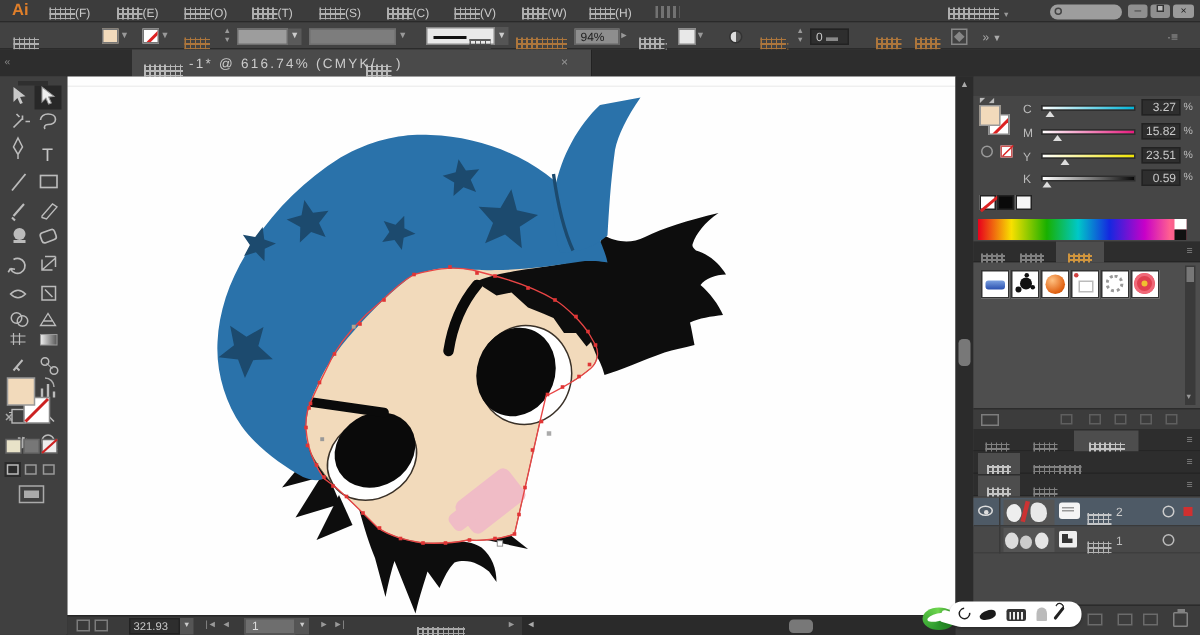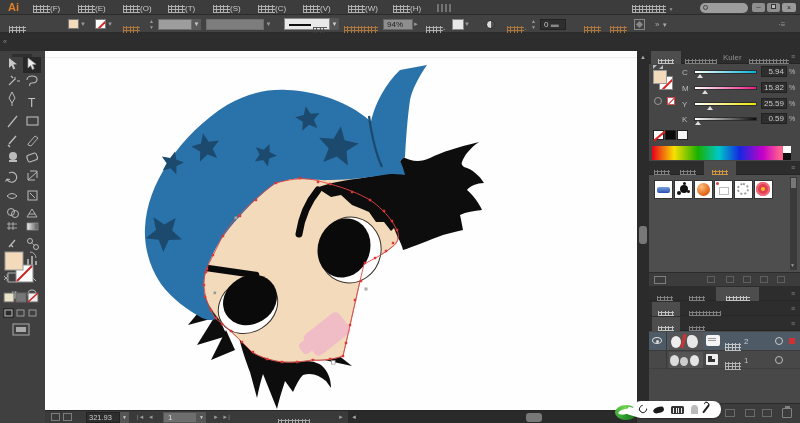--- a/index.html
+++ b/index.html
@@ -64,20 +64,27 @@
     <div class="ab" style="left:584px;top:5px;border-bottom:1px dotted #a06a30"><span class="cj" style="width:17px;height:8px;background:repeating-linear-gradient(0deg,#c0803c 0 1px,transparent 1px 3px),repeating-linear-gradient(90deg,#c0803c 0 1px,transparent 1px 3.4px)"></span></div>
     <div class="ab" style="left:610px;top:5px;border-bottom:1px dotted #a06a30"><span class="cj" style="width:17px;height:8px;background:repeating-linear-gradient(0deg,#c0803c 0 1px,transparent 1px 3px),repeating-linear-gradient(90deg,#c0803c 0 1px,transparent 1px 3.4px)"></span></div>
     <div class="ab" style="left:634px;top:4px;width:11px;height:11px;border:1px solid #999;opacity:.8">
       <div class="ab" style="left:2px;top:2px;width:5px;height:5px;background:#999;transform:rotate(45deg)"></div>
     </div>
     <div class="ab" style="left:655px;top:5px;color:#aaa;font-size:8px">» <span style="font-size:6px">▼</span></div>
     <div class="ab" style="left:778px;top:5px;color:#999;font-size:8px">·≡</div>
   </div>
 <div class="ab" style="left:0;top:33px;width:800px;height:18px;background:#2d2d2d">
     <div class="ab" style="left:3px;top:5px;color:#888;font-size:7px">«</div>
+    <div class="ab dtab" style="left:88px;top:0;width:307px;height:18px;background:#4a4a4a;border-right:1px solid #222">
+      <span class="ab" style="left:8px;top:5px"><span class="cj" style="width:26px;height:8px;background:repeating-linear-gradient(0deg,#cccccc 0 1px,transparent 1px 3px),repeating-linear-gradient(90deg,#cccccc 0 1px,transparent 1px 3.4px)"></span></span>
+      <span class="ab" style="left:38px;top:4px;color:#ccc;font-size:9px;letter-spacing:1.5px">-1* @ 616.74% (CMYK/</span>
+      <span class="ab" style="left:156px;top:5px"><span class="cj" style="width:17px;height:8px;background:repeating-linear-gradient(0deg,#cccccc 0 1px,transparent 1px 3px),repeating-linear-gradient(90deg,#cccccc 0 1px,transparent 1px 3.4px)"></span></span>
+      <span class="ab" style="left:176px;top:4px;color:#ccc;font-size:9px">)</span>
+      <span class="ab" style="left:286px;top:4px;color:#999;font-size:8px">×</span>
+    </div>
   </div>
 <div class="ab" style="left:0;top:51px;width:45px;height:372px;background:#404040;border-right:1px solid #2a2a2a"><svg width="45" height="372" viewBox="0 0 45 372">
       <rect x="0" y="0" width="45" height="372" fill="#404040"></rect>
       <rect x="12" y="3" width="20" height="3" fill="#2f2f2f"></rect>
       <rect x="23" y="6" width="18" height="16" fill="#282828"></rect>
       <path d="M9,7 l0,10 l2.6,-2.6 l1.8,4 l1.8,-0.8 l-1.8,-4 l3.6,-0.4 Z" fill="#c8c8c8" stroke="none" stroke-width="0.7"></path>
       <path d="M28,7 l0,10 l2.6,-2.6 l1.8,4 l1.8,-0.8 l-1.8,-4 l3.6,-0.4 Z" fill="#eee" stroke="#999" stroke-width="0.7"></path>
       <path d="M9,34 l6,-6 M15,26 l0,3 M11,25 l2,2 M17,30 l3,0" stroke="#bbb" stroke-width="1.1" fill="none"></path>
       <path d="M27,29 c0,-2.5 2.5,-4 5,-4 c3,0 5,1.5 5,3.5 c0,2 -2,3.5 -5,3.5 c-2,0 -3,1.5 -2,3" stroke="#bbb" stroke-width="1.1" fill="none"></path>
       <path d="M12,41 l3,6 l-3,5 l-3,-5 Z M12,52 l0,3" stroke="#bbb" stroke-width="1" fill="none"></path>
@@ -206,52 +213,45 @@
     <rect x="364.5" y="287.5" width="3" height="3" fill="#aaa"></rect>
     <rect x="213.5" y="291.5" width="2.6" height="2.6" fill="#999"></rect>
     <rect x="234.5" y="216.5" width="2.6" height="2.6" fill="#b5a58e"></rect>
     <rect x="331.5" y="360.5" width="3.6" height="3.6" fill="#fff" stroke="#888" stroke-width="0.6"></rect>
 </svg>
 <div class="ab" style="left:637px;top:51px;width:12px;height:359px;background:#2b2b2b">
     <div class="ab" style="left:3px;top:3px;color:#aaa;font-size:6px">▲</div>
     <div class="ab" style="left:2px;top:175px;width:8px;height:18px;background:#787878;border-radius:3px"></div>
   </div>
 <div class="ab" style="left:649px;top:51px;width:151px;height:372px;background:#3d3d3d">
-    <div class="ab tabrow" style="left:0;top:0;width:151px;height:13px">
-      <div class="ab dtab" style="left:2px;top:0;width:30px;height:13px;text-align:center;padding-top:2px"><span class="cj" style="width:16px;height:8px;background:repeating-linear-gradient(0deg,#d8d8d8 0 1px,transparent 1px 3px),repeating-linear-gradient(90deg,#d8d8d8 0 1px,transparent 1px 3.4px)"></span></div>
-      <div class="ab" style="left:36px;top:2px"><span class="cj" style="width:32px;height:8px;background:repeating-linear-gradient(0deg,#8f8f8f 0 1px,transparent 1px 3px),repeating-linear-gradient(90deg,#8f8f8f 0 1px,transparent 1px 3.4px)"></span></div>
-      <div class="ab" style="left:74px;top:2px;color:#909090;font-size:8px">Kuler</div>
-      <div class="ab" style="left:100px;top:2px"><span class="cj" style="width:40px;height:8px;background:repeating-linear-gradient(0deg,#8f8f8f 0 1px,transparent 1px 3px),repeating-linear-gradient(90deg,#8f8f8f 0 1px,transparent 1px 3.4px)"></span></div>
-      <div class="ab" style="left:142px;top:2px;color:#888;font-size:7px">≡</div>
-    </div>
     <div class="ab" style="left:0;top:13px;width:151px;height:97px;background:#464646">
       <div class="ab" style="left:10px;top:12px;width:14px;height:14px;background:#fff;border:1px solid #888;overflow:hidden;">
         <div class="ab" style="left:-3px;top:6px;width:22px;height:1.5px;background:#d22;transform:rotate(-45deg)"></div>
       </div>
       <div class="ab" style="left:4px;top:6px;width:14px;height:14px;background:#f2dabb;border:1px solid #999"></div>
       <div class="ab" style="left:4px;top:1px;width:4px;height:4px;background:#bbb;clip-path:polygon(0 0,100% 0,0 100%)"></div>
       <div class="ab" style="left:10px;top:1px;width:4px;height:4px;background:#bbb;clip-path:polygon(100% 0,100% 100%,0 100%)"></div>
       <div class="ab" style="left:5px;top:33px;width:8px;height:8px;border-radius:50%;border:1px solid #999"></div>
       <div class="ab" style="left:18px;top:33px;width:8px;height:8px;border:1px solid #c55;background:#fff">
         <div class="ab" style="left:-1px;top:2px;width:10px;height:1px;background:#d22;transform:rotate(-45deg)"></div>
       </div>
       <div class="ab" style="left:33px;top:4px;color:#bbb;font-size:8px">C</div>
       <div class="ab" style="left:45px;top:6px;width:63px;height:4px;background:linear-gradient(90deg,#fff,#00b4d8);border:1px solid #2e2e2e"></div>
       <div class="ab" style="left:48px;top:10px;width:0;height:0;border-left:3px solid transparent;border-right:3px solid transparent;border-bottom:4px solid #ddd"></div>
-      <div class="ab box" style="left:112px;top:2px;width:26px;height:11px">5.94</div>
+      <div class="ab box" style="left:112px;top:2px;width:26px;height:11px">3.27</div>
       <div class="ab" style="left:140px;top:4px;color:#bbb;font-size:7px">%</div>
       <div class="ab" style="left:33px;top:20px;color:#bbb;font-size:8px">M</div>
       <div class="ab" style="left:45px;top:22px;width:63px;height:4px;background:linear-gradient(90deg,#fff,#e8197d);border:1px solid #2e2e2e"></div>
       <div class="ab" style="left:53px;top:26px;width:0;height:0;border-left:3px solid transparent;border-right:3px solid transparent;border-bottom:4px solid #ddd"></div>
       <div class="ab box" style="left:112px;top:18px;width:26px;height:11px">15.82</div>
       <div class="ab" style="left:140px;top:20px;color:#bbb;font-size:7px">%</div>
       <div class="ab" style="left:33px;top:36px;color:#bbb;font-size:8px">Y</div>
       <div class="ab" style="left:45px;top:38px;width:63px;height:4px;background:linear-gradient(90deg,#fff,#f0e400);border:1px solid #2e2e2e"></div>
       <div class="ab" style="left:58px;top:42px;width:0;height:0;border-left:3px solid transparent;border-right:3px solid transparent;border-bottom:4px solid #ddd"></div>
-      <div class="ab box" style="left:112px;top:34px;width:26px;height:11px">25.59</div>
+      <div class="ab box" style="left:112px;top:34px;width:26px;height:11px">23.51</div>
       <div class="ab" style="left:140px;top:36px;color:#bbb;font-size:7px">%</div>
       <div class="ab" style="left:33px;top:51px;color:#bbb;font-size:8px">K</div>
       <div class="ab" style="left:45px;top:53px;width:63px;height:4px;background:linear-gradient(90deg,#fff,#0a0a0a);border:1px solid #2e2e2e"></div>
       <div class="ab" style="left:46px;top:57px;width:0;height:0;border-left:3px solid transparent;border-right:3px solid transparent;border-bottom:4px solid #ddd"></div>
       <div class="ab box" style="left:112px;top:49px;width:26px;height:11px">0.59</div>
       <div class="ab" style="left:140px;top:51px;color:#bbb;font-size:7px">%</div>
       <div class="ab" style="left:4px;top:66px;width:11px;height:10px;background:#fff;border:1px solid #222">
         <div class="ab" style="left:-2px;top:4px;width:15px;height:1.5px;background:#d22;transform:rotate(-40deg)"></div>
       </div>
       <div class="ab" style="left:16px;top:66px;width:11px;height:10px;background:#0a0a0a;border:1px solid #222"></div>

